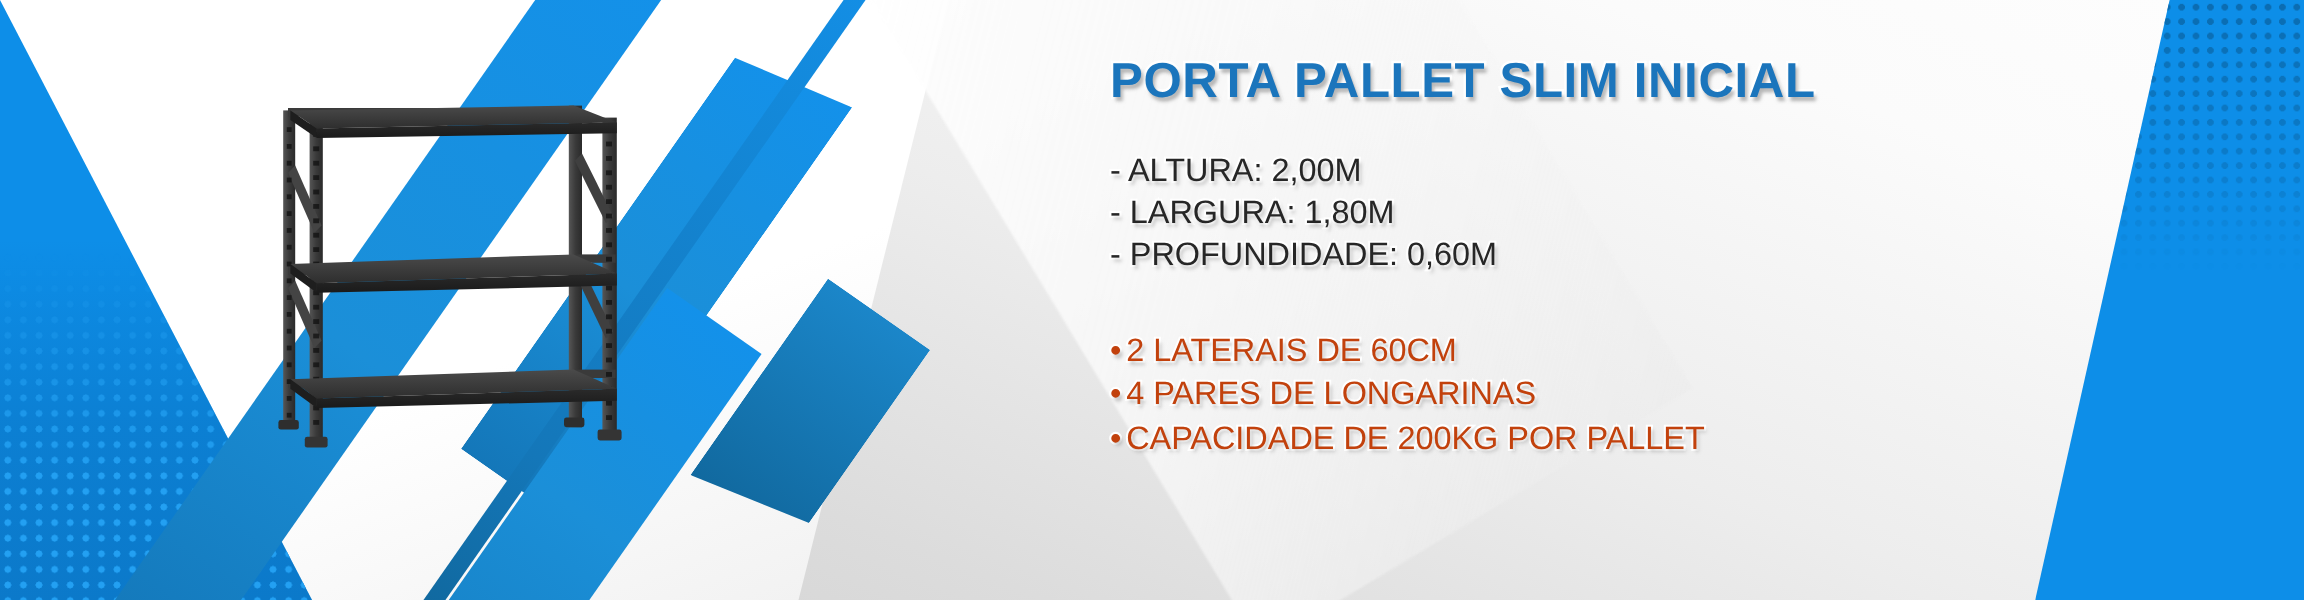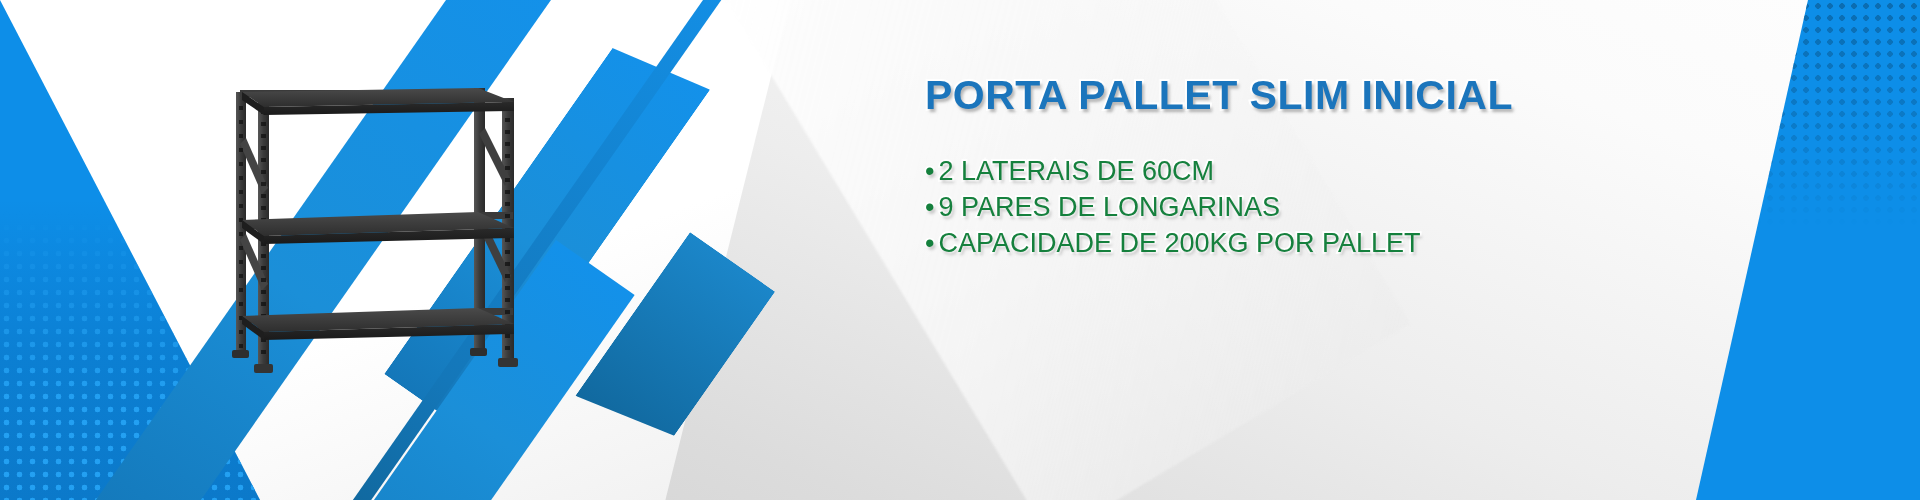--- a/index.html
+++ b/index.html
@@ -112,21 +112,20 @@
     left:206px; top:62px;
     width:320px; height:330px;
   }
   .rack svg{display:block; width:100%; height:100%;}
 
   
   .content{
     position:absolute;
     left:925px; top:44px;
     width:840px;
-    margin-top:28px;
   }
   .title{
     font-size:41px;
     font-weight:bold;
     letter-spacing:.5px;
     color:#1b75bc;
     margin:0 0 34px 0;
     -webkit-text-stroke:4px #ffffff;
     paint-order:stroke fill;
     text-shadow:2px 3px 3px rgba(120,120,120,.55);
@@ -146,21 +145,21 @@
     text-shadow:2px 3px 3px rgba(140,140,140,.45);
     white-space:nowrap;
   }
   .feature-list{
     list-style:none;
     margin:0;
     padding:0;
   }
   .feature-list li{
     font-size:27px;
-    color:#15803d;
+    color:#c2410c;
     line-height:1.34;
     -webkit-text-stroke:3.4px #ffffff;
     paint-order:stroke fill;
     text-shadow:2px 3px 3px rgba(140,140,140,.45);
     white-space:nowrap;
   }
   .feature-list li .bullet{margin-right:4px;}
 </style>
 </head>
 <body>
@@ -307,27 +306,32 @@
       <rect x="292" y="296" width="20" height="9" rx="2" fill="#343434"></rect>
       <rect x="26" y="288" width="17" height="8" rx="2" fill="#2e2e2e"></rect>
       <rect x="264" y="286" width="17" height="8" rx="2" fill="#2e2e2e"></rect>
     </svg>
   </div>
 
   <div class="content">
 
     <h1 class="title">PORTA PALLET SLIM INICIAL</h1>
 
+    <ul class="spec-list">
+      <li>- ALTURA: 2,00M</li>
+      <li>- LARGURA: 1,80M</li>
+      <li>- PROFUNDIDADE: 0,60M</li>
+    </ul>
 
     <ul class="feature-list">
       <li>
         <span class="bullet">•</span><span>2 LATERAIS DE 60CM</span>
       </li>
       <li>
-        <span class="bullet">•</span><span>9 PARES DE LONGARINAS</span>
+        <span class="bullet">•</span><span>4 PARES DE LONGARINAS</span>
       </li>
       <li>
         <span class="bullet">•</span><span>CAPACIDADE DE 200KG POR PALLET</span>
       </li>
     </ul>
 
   </div>
 </div>
 
 </body></html>

